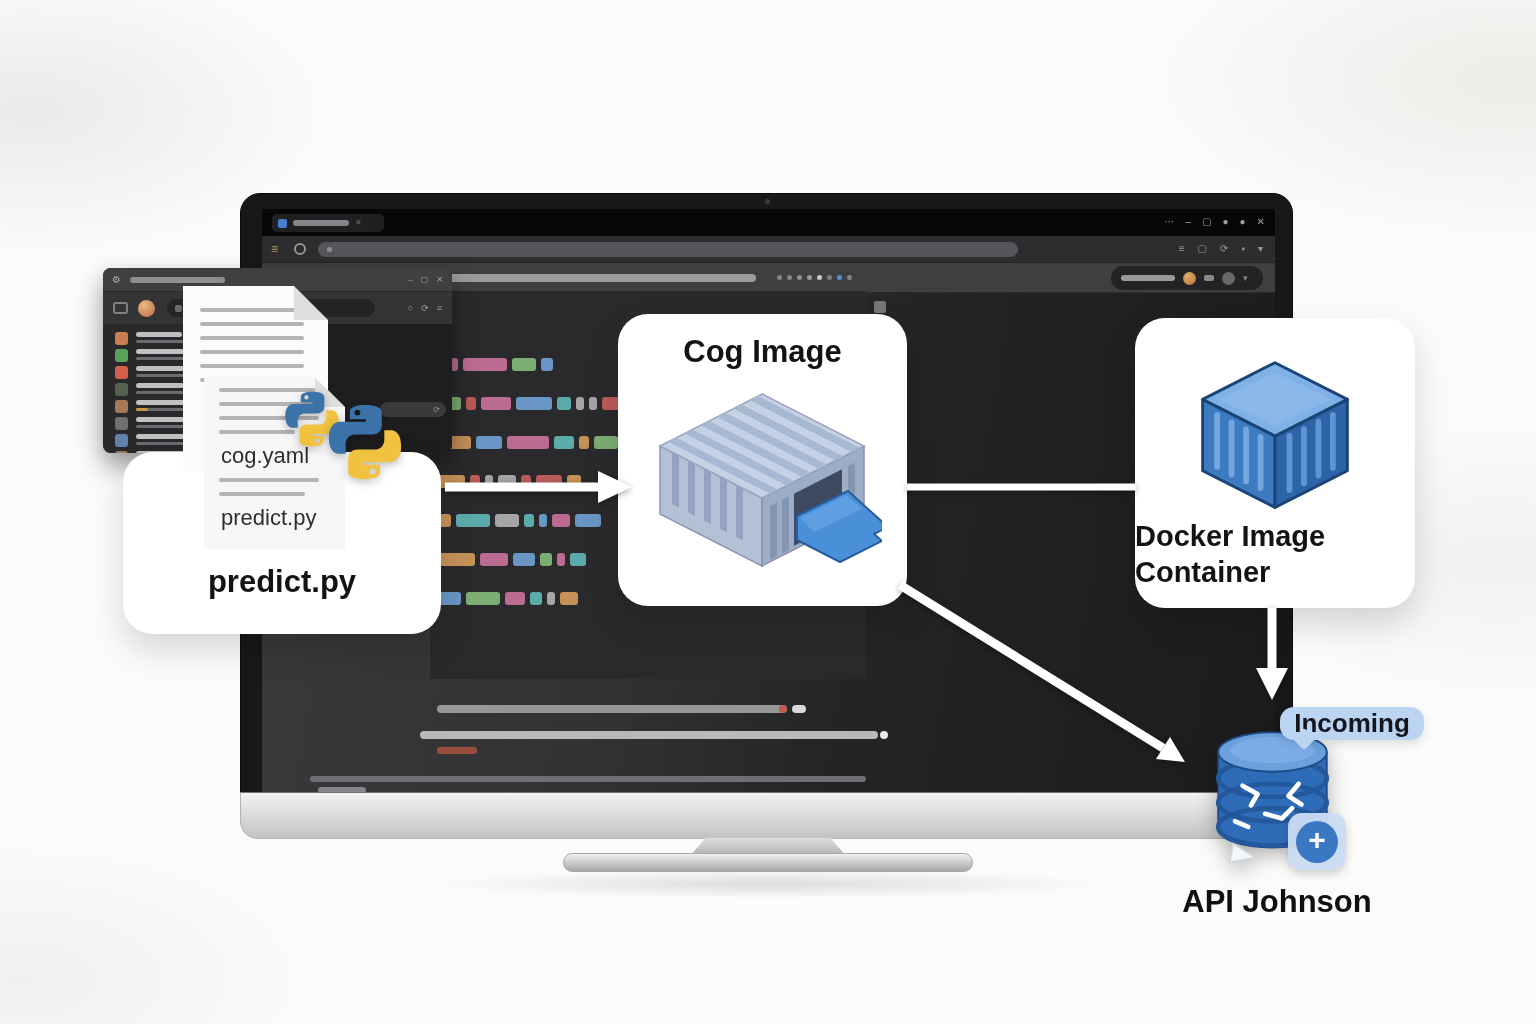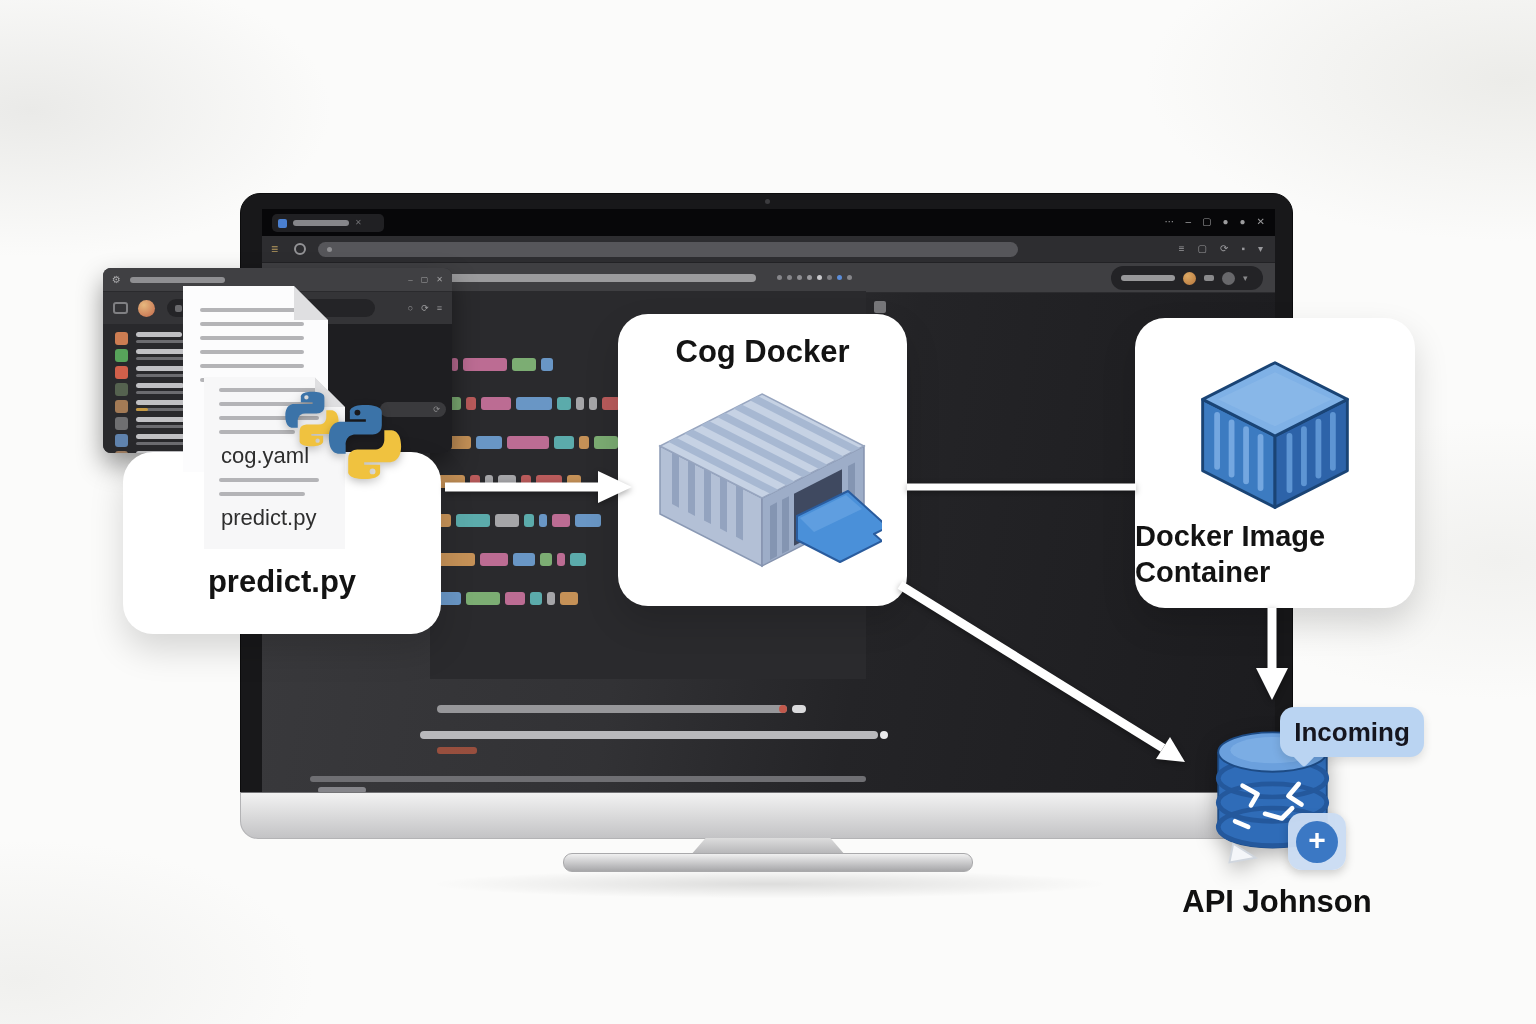--- a/index.html
+++ b/index.html
@@ -104,21 +104,21 @@
   .card-cog{left:618px;top:314px;width:289px;height:292px;}
   .card-cog .card-label{position:absolute;left:0;top:20px;width:100%;text-align:center;font-size:31px;font-weight:700;color:#131313;}
   .card-docker{left:1135px;top:318px;width:280px;height:290px;}
   .card-docker .card-label{position:absolute;left:0;top:200px;width:100%;text-align:left;font-size:29px;font-weight:700;color:#131313;line-height:36px;}
   .cog-svg{position:absolute;left:24px;top:66px;}
   .docker-svg{position:absolute;left:58px;top:36px;}
   
   .arrows{left:0;top:0;width:1536px;height:1024px;z-index:5;pointer-events:none;}
   
   .db-svg{left:1205px;top:724px;z-index:6;filter:drop-shadow(0 6px 10px rgba(0,0,0,.3));}
-  .bubble{left:1280px;top:707px;width:144px;height:50px;border-radius:14px;background:#bad4f2;z-index:7;display:flex;align-items:center;justify-content:center;font-size:26px;font-weight:600;color:#15151e;box-shadow:0 4px 10px rgba(0,0,0,.12);}
+  .bubble{left:1280px;top:707px;width:144px;height:33px;border-radius:14px;background:#bad4f2;z-index:7;display:flex;align-items:center;justify-content:center;font-size:26px;font-weight:600;color:#15151e;box-shadow:0 4px 10px rgba(0,0,0,.12);}
   .bubble::after{content:"";position:absolute;left:16px;bottom:-7px;width:16px;height:16px;background:#bad4f2;transform:rotate(45deg);border-radius:3px;}
   .plus-badge{left:1288px;top:813px;width:58px;height:57px;border-radius:14px;background:rgba(202,220,243,.96);z-index:8;display:flex;align-items:center;justify-content:center;box-shadow:0 4px 10px rgba(0,0,0,.18);}
   .plus-circle{width:42px;height:42px;border-radius:50%;background:#3b78c4;display:flex;align-items:center;justify-content:center;color:#fff;font-size:30px;font-weight:700;line-height:1;padding-bottom:3px;}
   .api-label{left:1137px;top:884px;width:280px;text-align:center;font-size:31px;font-weight:700;color:#101010;z-index:8;}
   
   .watermark{left:1237px;top:929px;width:292px;height:74px;background:#ffffff;border:2px solid #cfcfcf;border-radius:14px;z-index:9;display:flex;align-items:center;justify-content:flex-end;padding-right:15px;box-shadow:0 2px 8px rgba(0,0,0,.06);}
   .wm-text{text-align:right;margin-right:13px;}
   .wm-name{font-size:20px;font-weight:700;color:#3d3d3d;line-height:1.15;}
   .wm-site{font-size:16px;color:#959595;margin-top:3px;}
 </style>
@@ -353,21 +353,21 @@
           </div>
       </div>
     </div>
   </div>
 
   <div class="abs card card-source">
     <div class="card-label">predict.py</div>
   </div>
 
   <div class="abs card card-cog">
-    <div class="card-label">Cog Docker</div>
+    <div class="card-label">Cog Image</div>
     <svg class="cog-svg" width="240" height="190" viewBox="0 0 240 190">
       <polygon points="18,66 120,118 120,186 18,134" fill="#b3c0d6" stroke="#8a99b4" stroke-width="1.5"></polygon>
       <polygon points="30,72.1 37,75.7 37,127.7 30,124.1" fill="#93a3bf"></polygon>
       <polygon points="46,80.3 53,83.9 53,135.9 46,132.3" fill="#93a3bf"></polygon>
       <polygon points="62,88.4 69,92 69,144 62,140.4" fill="#93a3bf"></polygon>
       <polygon points="78,96.6 85,100.2 85,152.2 78,148.6" fill="#93a3bf"></polygon>
       <polygon points="94,104.8 101,108.4 101,160.4 94,156.8" fill="#93a3bf"></polygon>
       <polygon points="120,118 222,66 222,134 120,186" fill="#9dadc8" stroke="#8593ae" stroke-width="1.5"></polygon>
       <polygon points="128,125.9 135,122.3 135,176.3 128,179.9" fill="#8495b2"></polygon>
       <polygon points="140,119.8 147,116.2 147,170.2 140,173.8" fill="#8495b2"></polygon>

